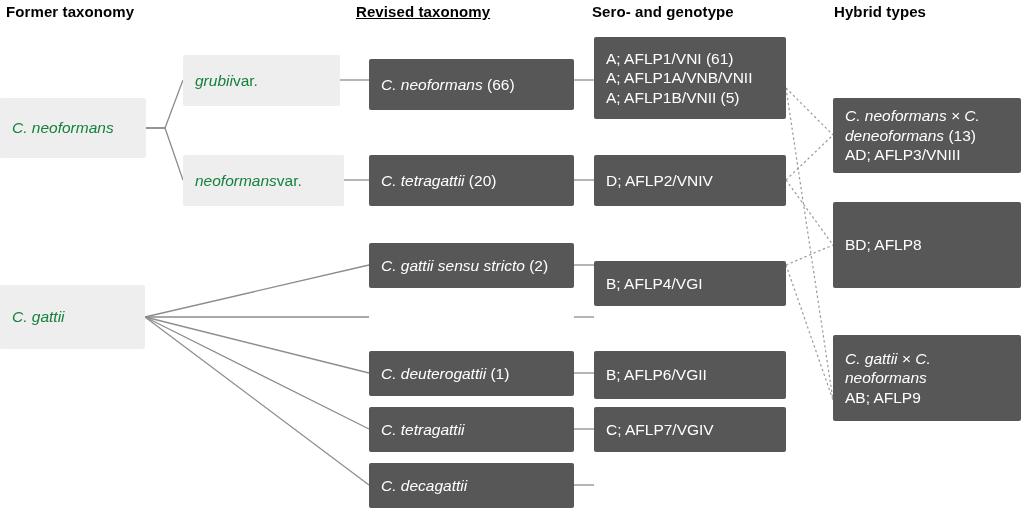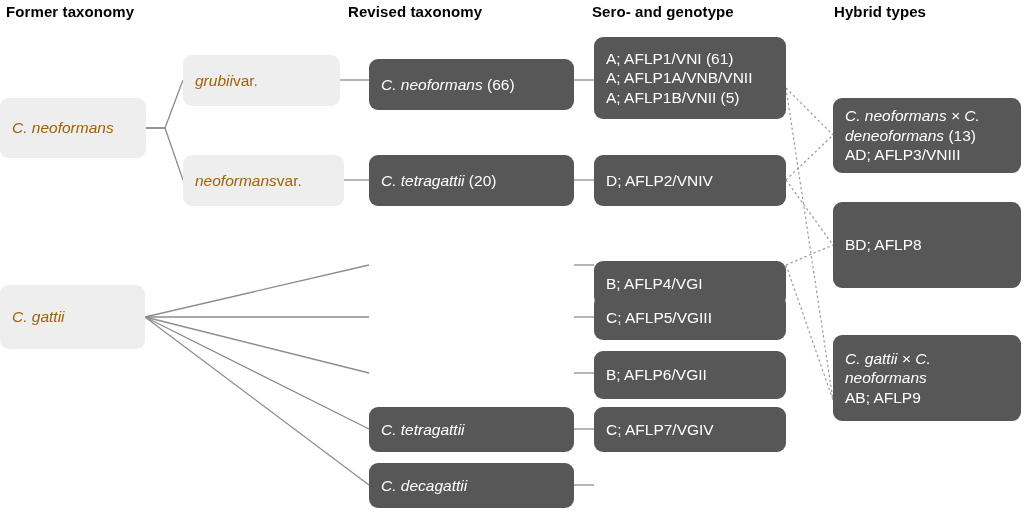--- a/index.html
+++ b/index.html
@@ -3,24 +3,24 @@
 <meta charset="utf-8">
 <style>
   html,body{margin:0;padding:0;background:#ffffff;}
   body{width:1024px;height:520px;position:relative;overflow:hidden;
        font-family:"Liberation Sans","DejaVu Sans",sans-serif;color:#3b3b3b;}
   #stage{position:absolute;left:0;top:0;width:1024px;height:520px;}
 
   .hdr{position:absolute;font-size:15px;font-weight:bold;color:#000000;
        letter-spacing:.1px;white-space:nowrap;}
 
-  .node{position:absolute;box-sizing:border-box;border-radius:9px;
+  .node{position:absolute;box-sizing:border-box;border-radius:2px;
         display:flex;flex-direction:column;justify-content:center;
         padding:16px 12px;overflow:hidden;}
-  .light{background:#eeeeee;color:#a16207;}
+  .light{background:#eeeeee;color:#15803d;}
   .dark{background:#575757;color:#ffffff;}
 
   .node .ln{font-size:15.5px;line-height:1.25;white-space:nowrap;}
   .node.wrap .ln{white-space:normal;}
   .it{font-style:italic;}
 
   svg.links{position:absolute;left:0;top:0;width:1024px;height:520px;
             overflow:visible;pointer-events:none;}
   .solid{stroke:#8d8d8d;stroke-width:1.3;fill:none;}
   .dotted{stroke:#9a9a9a;stroke-width:1.2;fill:none;stroke-dasharray:2.4 2.6;}
@@ -47,60 +47,63 @@
       <path class="solid" d="M574,429 L594,429"></path>
       <path class="solid" d="M574,485 L594,485"></path>
       <path class="dotted" d="M786,88 L833,135"></path>
       <path class="dotted" d="M786,180 L833,135"></path>
       <path class="dotted" d="M786,88 L833,400"></path>
       <path class="dotted" d="M786,180 L833,245"></path>
       <path class="dotted" d="M786,265 L833,245"></path>
       <path class="dotted" d="M786,265 L833,400"></path>
     </svg>
 <div class="hdr" style="left: 6px; top: 3px;">Former taxonomy</div>
-    <div class="hdr" style="left: 348px; top: 3px;">Revised taxonomy</div>
+    <div class="hdr" style="left: 356px; top: 3px; text-decoration: underline;">Revised taxonomy</div>
     <div class="hdr" style="left: 592px; top: 3px;">Sero- and genotype</div>
     <div class="hdr" style="left: 834px; top: 3px;">Hybrid types</div>
     <div class="node light" style="left: 0px; top: 98px; width: 146px; height: 60px;">
       <div class="ln"><span class="it">C. neoformans</span></div>
     </div>
     <div class="node light" style="left: 0px; top: 285px; width: 145px; height: 64px;">
       <div class="ln"><span class="it">C. gattii</span></div>
     </div>
     <div class="node light" style="left: 183px; top: 55px; width: 157px; height: 51px;">
       <div class="ln"><span class="it">grubii</span><span>var. </span></div>
     </div>
     <div class="node light" style="left: 183px; top: 155px; width: 161px; height: 51px;">
       <div class="ln"><span class="it">neoformans</span><span>var. </span></div>
     </div>
     <div class="node dark" style="left: 369px; top: 59px; width: 205px; height: 51px;">
       <div class="ln"><span class="it">C. neoformans</span><span> (66)</span></div>
     </div>
     <div class="node dark" style="left: 369px; top: 155px; width: 205px; height: 51px;">
       <div class="ln"><span class="it">C. tetragattii</span><span> (20)</span></div>
     </div>
+    <div class="node dark" style="left: 369px; top: 243px; width: 205px; height: 45px;">
+      <div class="ln"><span class="it">C. gattii sensu stricto</span><span> (2)</span></div>
+    </div>
+    <div class="node dark" style="left: 369px; top: 351px; width: 205px; height: 45px;">
+      <div class="ln"><span class="it">C. deuterogattii</span><span> (1)</span></div>
+    </div>
     <div class="node dark" style="left: 369px; top: 407px; width: 205px; height: 45px;">
       <div class="ln"><span class="it">C. tetragattii</span></div>
     </div>
     <div class="node dark" style="left: 369px; top: 463px; width: 205px; height: 45px;">
       <div class="ln"><span class="it">C. decagattii</span></div>
     </div>
     <div class="node dark" style="left: 594px; top: 37px; width: 192px; height: 82px;">
       <div class="ln"><span>A; AFLP1/VNI  (61)</span></div>
       <div class="ln"><span>A; AFLP1A/VNB/VNII</span></div>
       <div class="ln"><span>A; AFLP1B/VNII (5)</span></div>
     </div>
     <div class="node dark" style="left: 594px; top: 155px; width: 192px; height: 51px;">
       <div class="ln"><span>D; AFLP2/VNIV</span></div>
     </div>
     <div class="node dark" style="left: 594px; top: 243px; width: 192px; height: 45px; margin-top: 18px;">
       <div class="ln"><span>B; AFLP4/VGI</span></div>
-    </div>
-    <div class="node dark" style="left: 594px; top: 295px; width: 192px; height: 45px;">
-      <div class="ln"><span>C; AFLP5/VGIII</span></div>
     </div>
     <div class="node dark" style="left: 594px; top: 351px; width: 192px; height: 48px;">
       <div class="ln"><span>B; AFLP6/VGII</span></div>
     </div>
     <div class="node dark" style="left: 594px; top: 407px; width: 192px; height: 45px;">
       <div class="ln"><span>C; AFLP7/VGIV</span></div>
     </div>
     <div class="node dark wrap" style="left: 833px; top: 98px; width: 188px; height: 75px;">
       <div class="ln"><span class="it">C. neoformans × C. deneoformans</span><span>  (13)</span></div>
       <div class="ln"><span>AD; AFLP3/VNIII</span></div>

